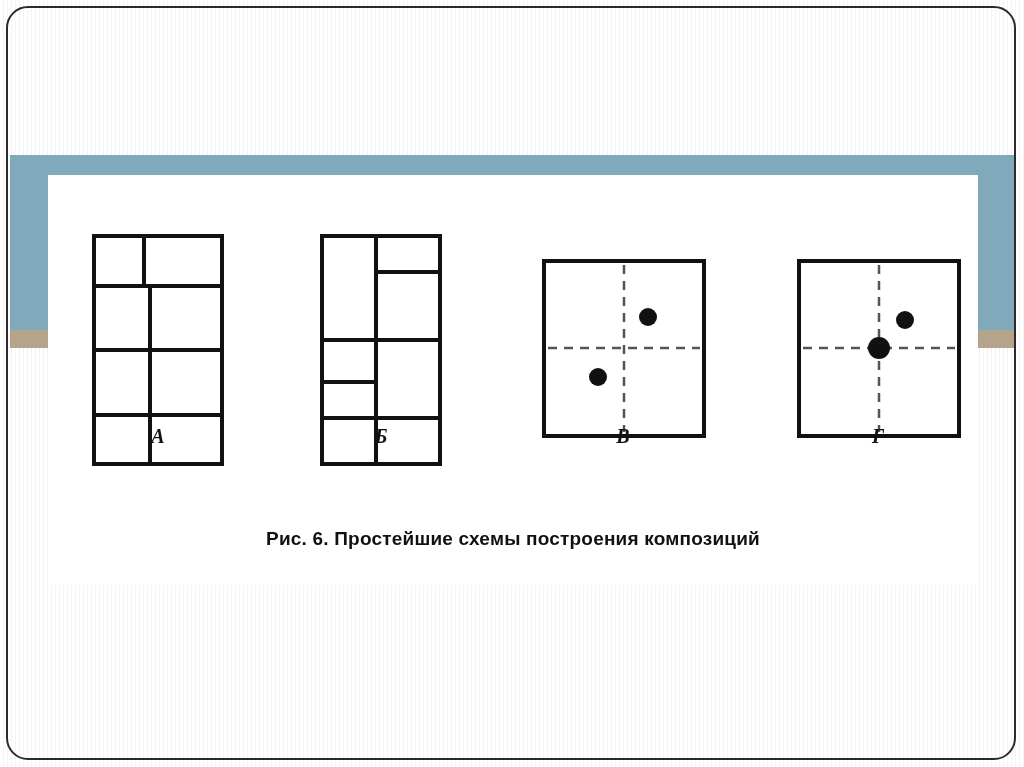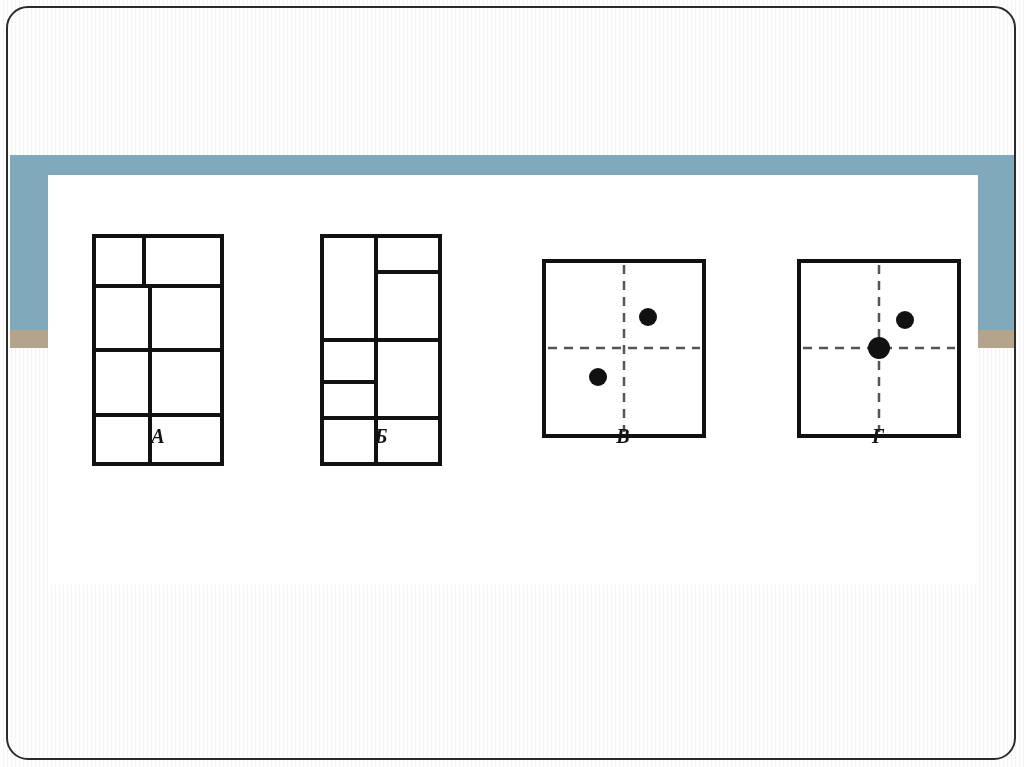--- a/index.html
+++ b/index.html
@@ -181,15 +181,16 @@
           <line x1="10" y1="93" x2="162" y2="93"></line>
         </g>
         <circle cx="112" cy="65" r="9" fill="#111111"></circle>
         <circle cx="86" cy="93" r="11" fill="#111111"></circle>
       </svg>
       <div class="scheme-label" style="left:55px; top:170px;">Г</div>
     </div>
 
   </div>
 
+  <div class="caption">Рис. 6. Простейшие схемы построения композиций</div>
 
   <div class="slide-border"></div>
 </div>
 
 </body></html>

